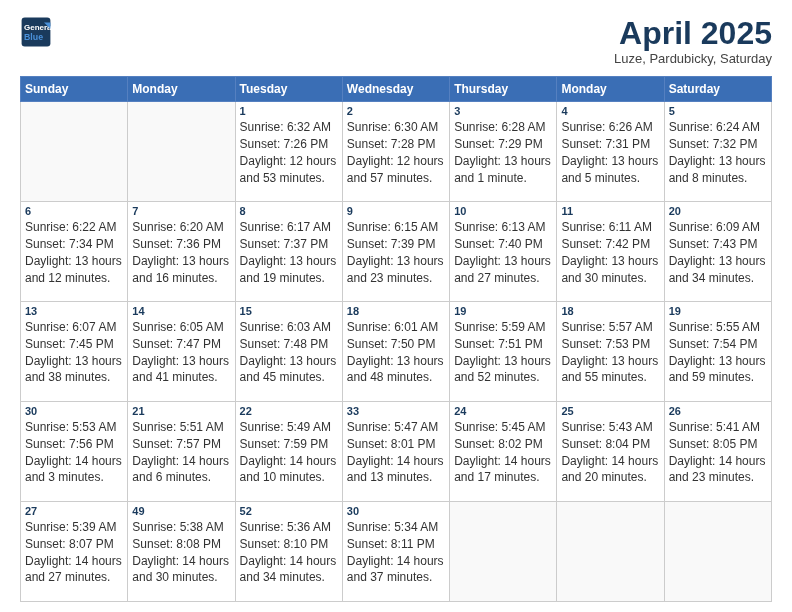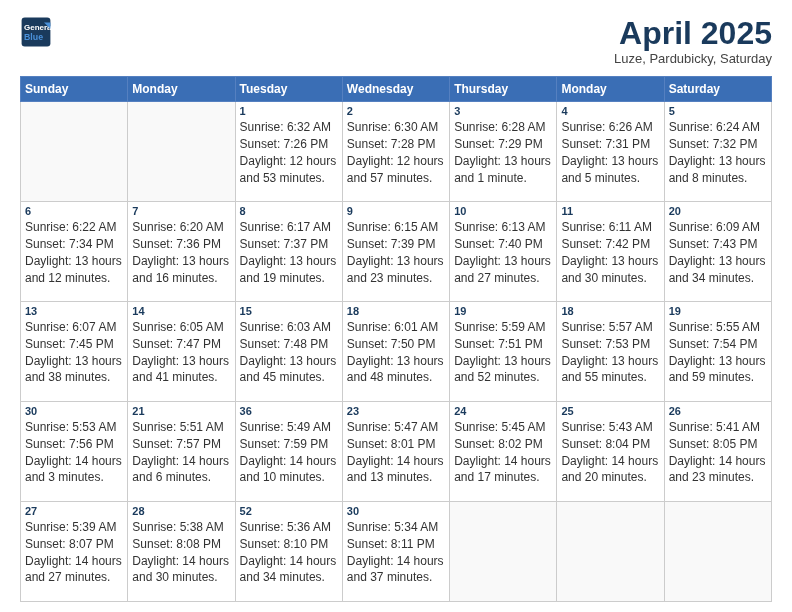--- a/index.html
+++ b/index.html
@@ -210,25 +210,25 @@
         <tr>
           <td>
             <span class="day-num">30</span>
             <div class="day-detail">Sunrise: 5:53 AM<br>Sunset: 7:56 PM<br>Daylight: 14 hours<br>and 3 minutes.</div>
           </td>
           <td>
             <span class="day-num">21</span>
             <div class="day-detail">Sunrise: 5:51 AM<br>Sunset: 7:57 PM<br>Daylight: 14 hours<br>and 6 minutes.</div>
           </td>
           <td>
-            <span class="day-num">36</span>
+            <span class="day-num">22</span>
             <div class="day-detail">Sunrise: 5:49 AM<br>Sunset: 7:59 PM<br>Daylight: 14 hours<br>and 10 minutes.</div>
           </td>
           <td>
-            <span class="day-num">23</span>
+            <span class="day-num">33</span>
             <div class="day-detail">Sunrise: 5:47 AM<br>Sunset: 8:01 PM<br>Daylight: 14 hours<br>and 13 minutes.</div>
           </td>
           <td>
             <span class="day-num">24</span>
             <div class="day-detail">Sunrise: 5:45 AM<br>Sunset: 8:02 PM<br>Daylight: 14 hours<br>and 17 minutes.</div>
           </td>
           <td>
             <span class="day-num">25</span>
             <div class="day-detail">Sunrise: 5:43 AM<br>Sunset: 8:04 PM<br>Daylight: 14 hours<br>and 20 minutes.</div>
           </td>
@@ -236,21 +236,21 @@
             <span class="day-num">26</span>
             <div class="day-detail">Sunrise: 5:41 AM<br>Sunset: 8:05 PM<br>Daylight: 14 hours<br>and 23 minutes.</div>
           </td>
         </tr>
         <tr>
           <td>
             <span class="day-num">27</span>
             <div class="day-detail">Sunrise: 5:39 AM<br>Sunset: 8:07 PM<br>Daylight: 14 hours<br>and 27 minutes.</div>
           </td>
           <td>
-            <span class="day-num">28</span>
+            <span class="day-num">49</span>
             <div class="day-detail">Sunrise: 5:38 AM<br>Sunset: 8:08 PM<br>Daylight: 14 hours<br>and 30 minutes.</div>
           </td>
           <td>
             <span class="day-num">52</span>
             <div class="day-detail">Sunrise: 5:36 AM<br>Sunset: 8:10 PM<br>Daylight: 14 hours<br>and 34 minutes.</div>
           </td>
           <td>
             <span class="day-num">30</span>
             <div class="day-detail">Sunrise: 5:34 AM<br>Sunset: 8:11 PM<br>Daylight: 14 hours<br>and 37 minutes.</div>
           </td>

